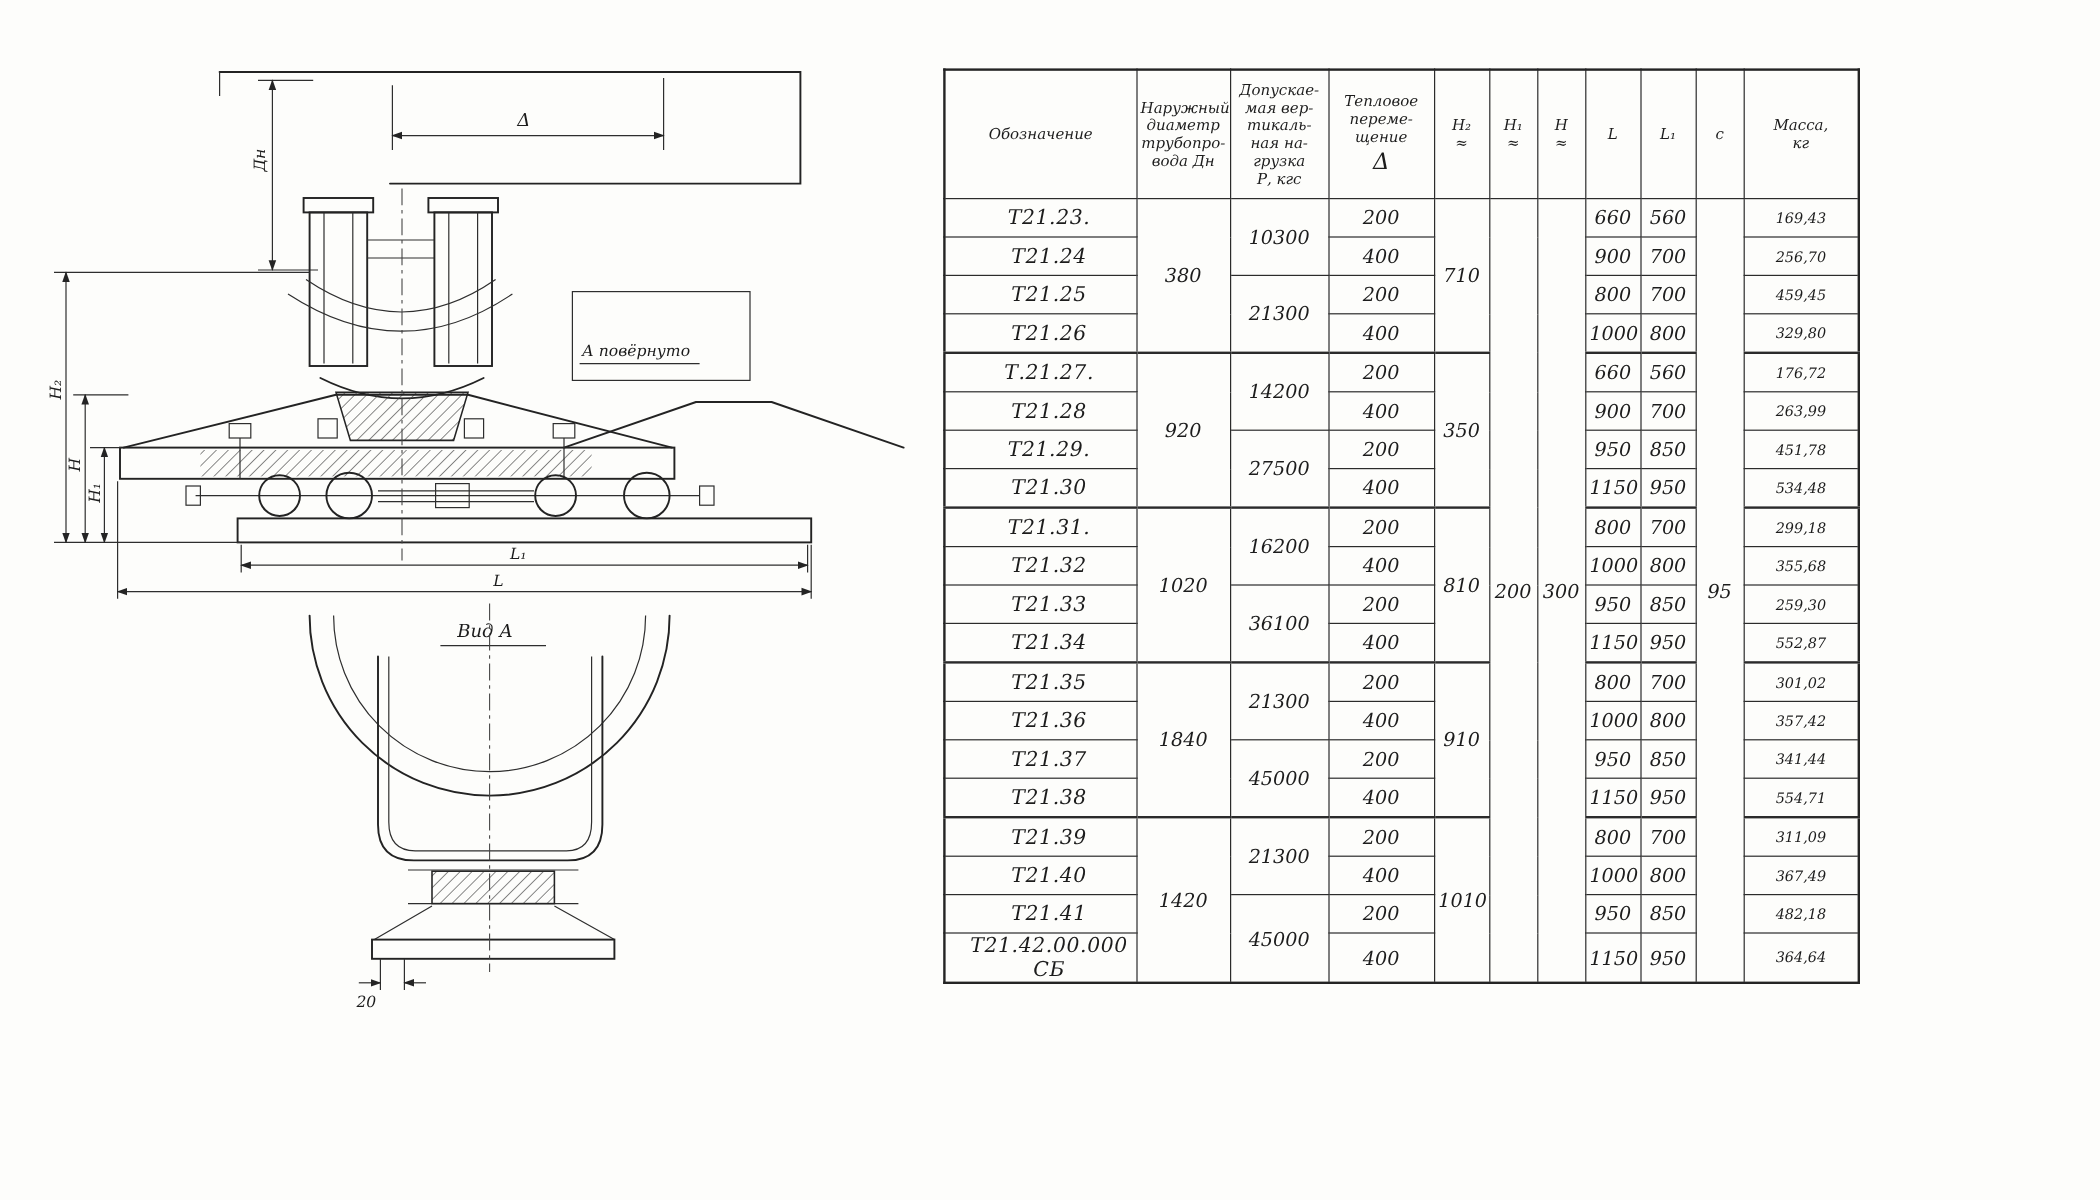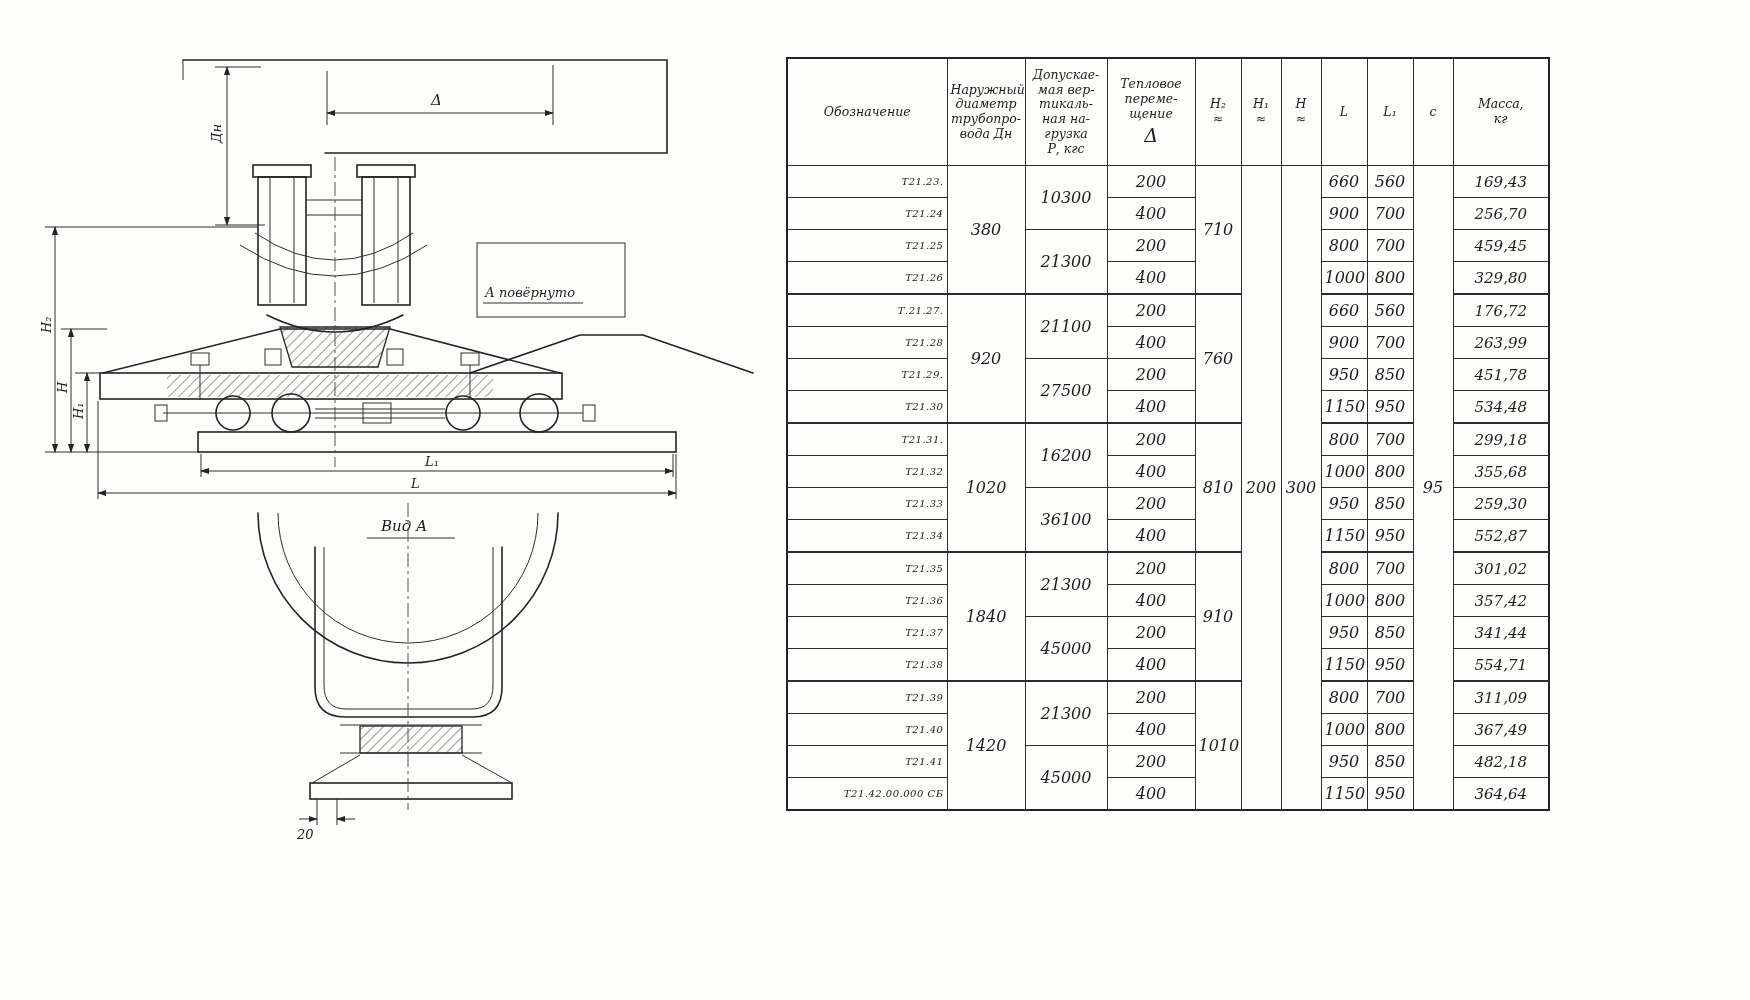--- a/index.html
+++ b/index.html
@@ -7,22 +7,22 @@
   .page{position:relative;width:1750px;height:1000px;background:#fdfdfb;
         font-family:"DejaVu Serif",serif;color:#1c1c1c;}
   .drawing-area{position:absolute;left:15px;top:35px;width:770px;height:900px;}
   .table-area{position:absolute;left:786px;top:57px;}
 
   table{border-collapse:collapse;table-layout:fixed;width:762px;border:2.6px solid #242424;}
   th,td{border:1.5px solid #2b2b2b;font-style:italic;text-align:center;
         padding:0 3px;overflow:hidden;font-weight:normal;}
   th{font-size:12.5px;height:106px;vertical-align:middle;line-height:1.18;}
   td{font-size:16px;height:31px;vertical-align:middle;}
-  td.designation{text-align:right;padding-left:17px;font-size:10px;letter-spacing:0.5px;}
-  td.mass{font-size:15px;}
+  td.designation{text-align:center;padding-left:17px;font-size:17px;letter-spacing:0.5px;}
+  td.mass{font-size:12px;}
   tr.grp td{border-top-width:2.3px;}
   .sym{display:block;font-size:19px;margin-top:3px;}
 
   svg .ln{stroke:#232323;stroke-width:1.6;fill:none;stroke-linecap:round;}
   svg .tn{stroke:#2e2e2e;stroke-width:1;fill:none;}
   svg .dim{stroke:#2e2e2e;stroke-width:1;fill:none;}
   svg .cl{stroke:#444;stroke-width:0.9;fill:none;stroke-dasharray:14 4 3 4;}
   svg .lbl{font:italic 15px "DejaVu Serif",serif;fill:#1b1b1b;}
   svg .lbl-sm{font:italic 13px "DejaVu Serif",serif;fill:#1b1b1b;}
   svg .hatched{fill:url(#hatch);stroke:#242424;stroke-width:1.3;}
@@ -228,23 +228,23 @@
           <tr>
             <td class="designation">Т21.26</td>
             <td>400</td>
             <td>1000</td>
             <td>800</td>
             <td class="mass">329,80</td>
           </tr>
           <tr class="grp">
             <td class="designation">Т.21.27.</td>
             <td rowspan="4">920</td>
-            <td rowspan="2">21100</td>
-            <td>200</td>
-            <td rowspan="4">760</td>
+            <td rowspan="2">14200</td>
+            <td>200</td>
+            <td rowspan="4">350</td>
             <td>660</td>
             <td>560</td>
             <td class="mass">176,72</td>
           </tr>
           <tr>
             <td class="designation">Т21.28</td>
             <td>400</td>
             <td>900</td>
             <td>700</td>
             <td class="mass">263,99</td>

